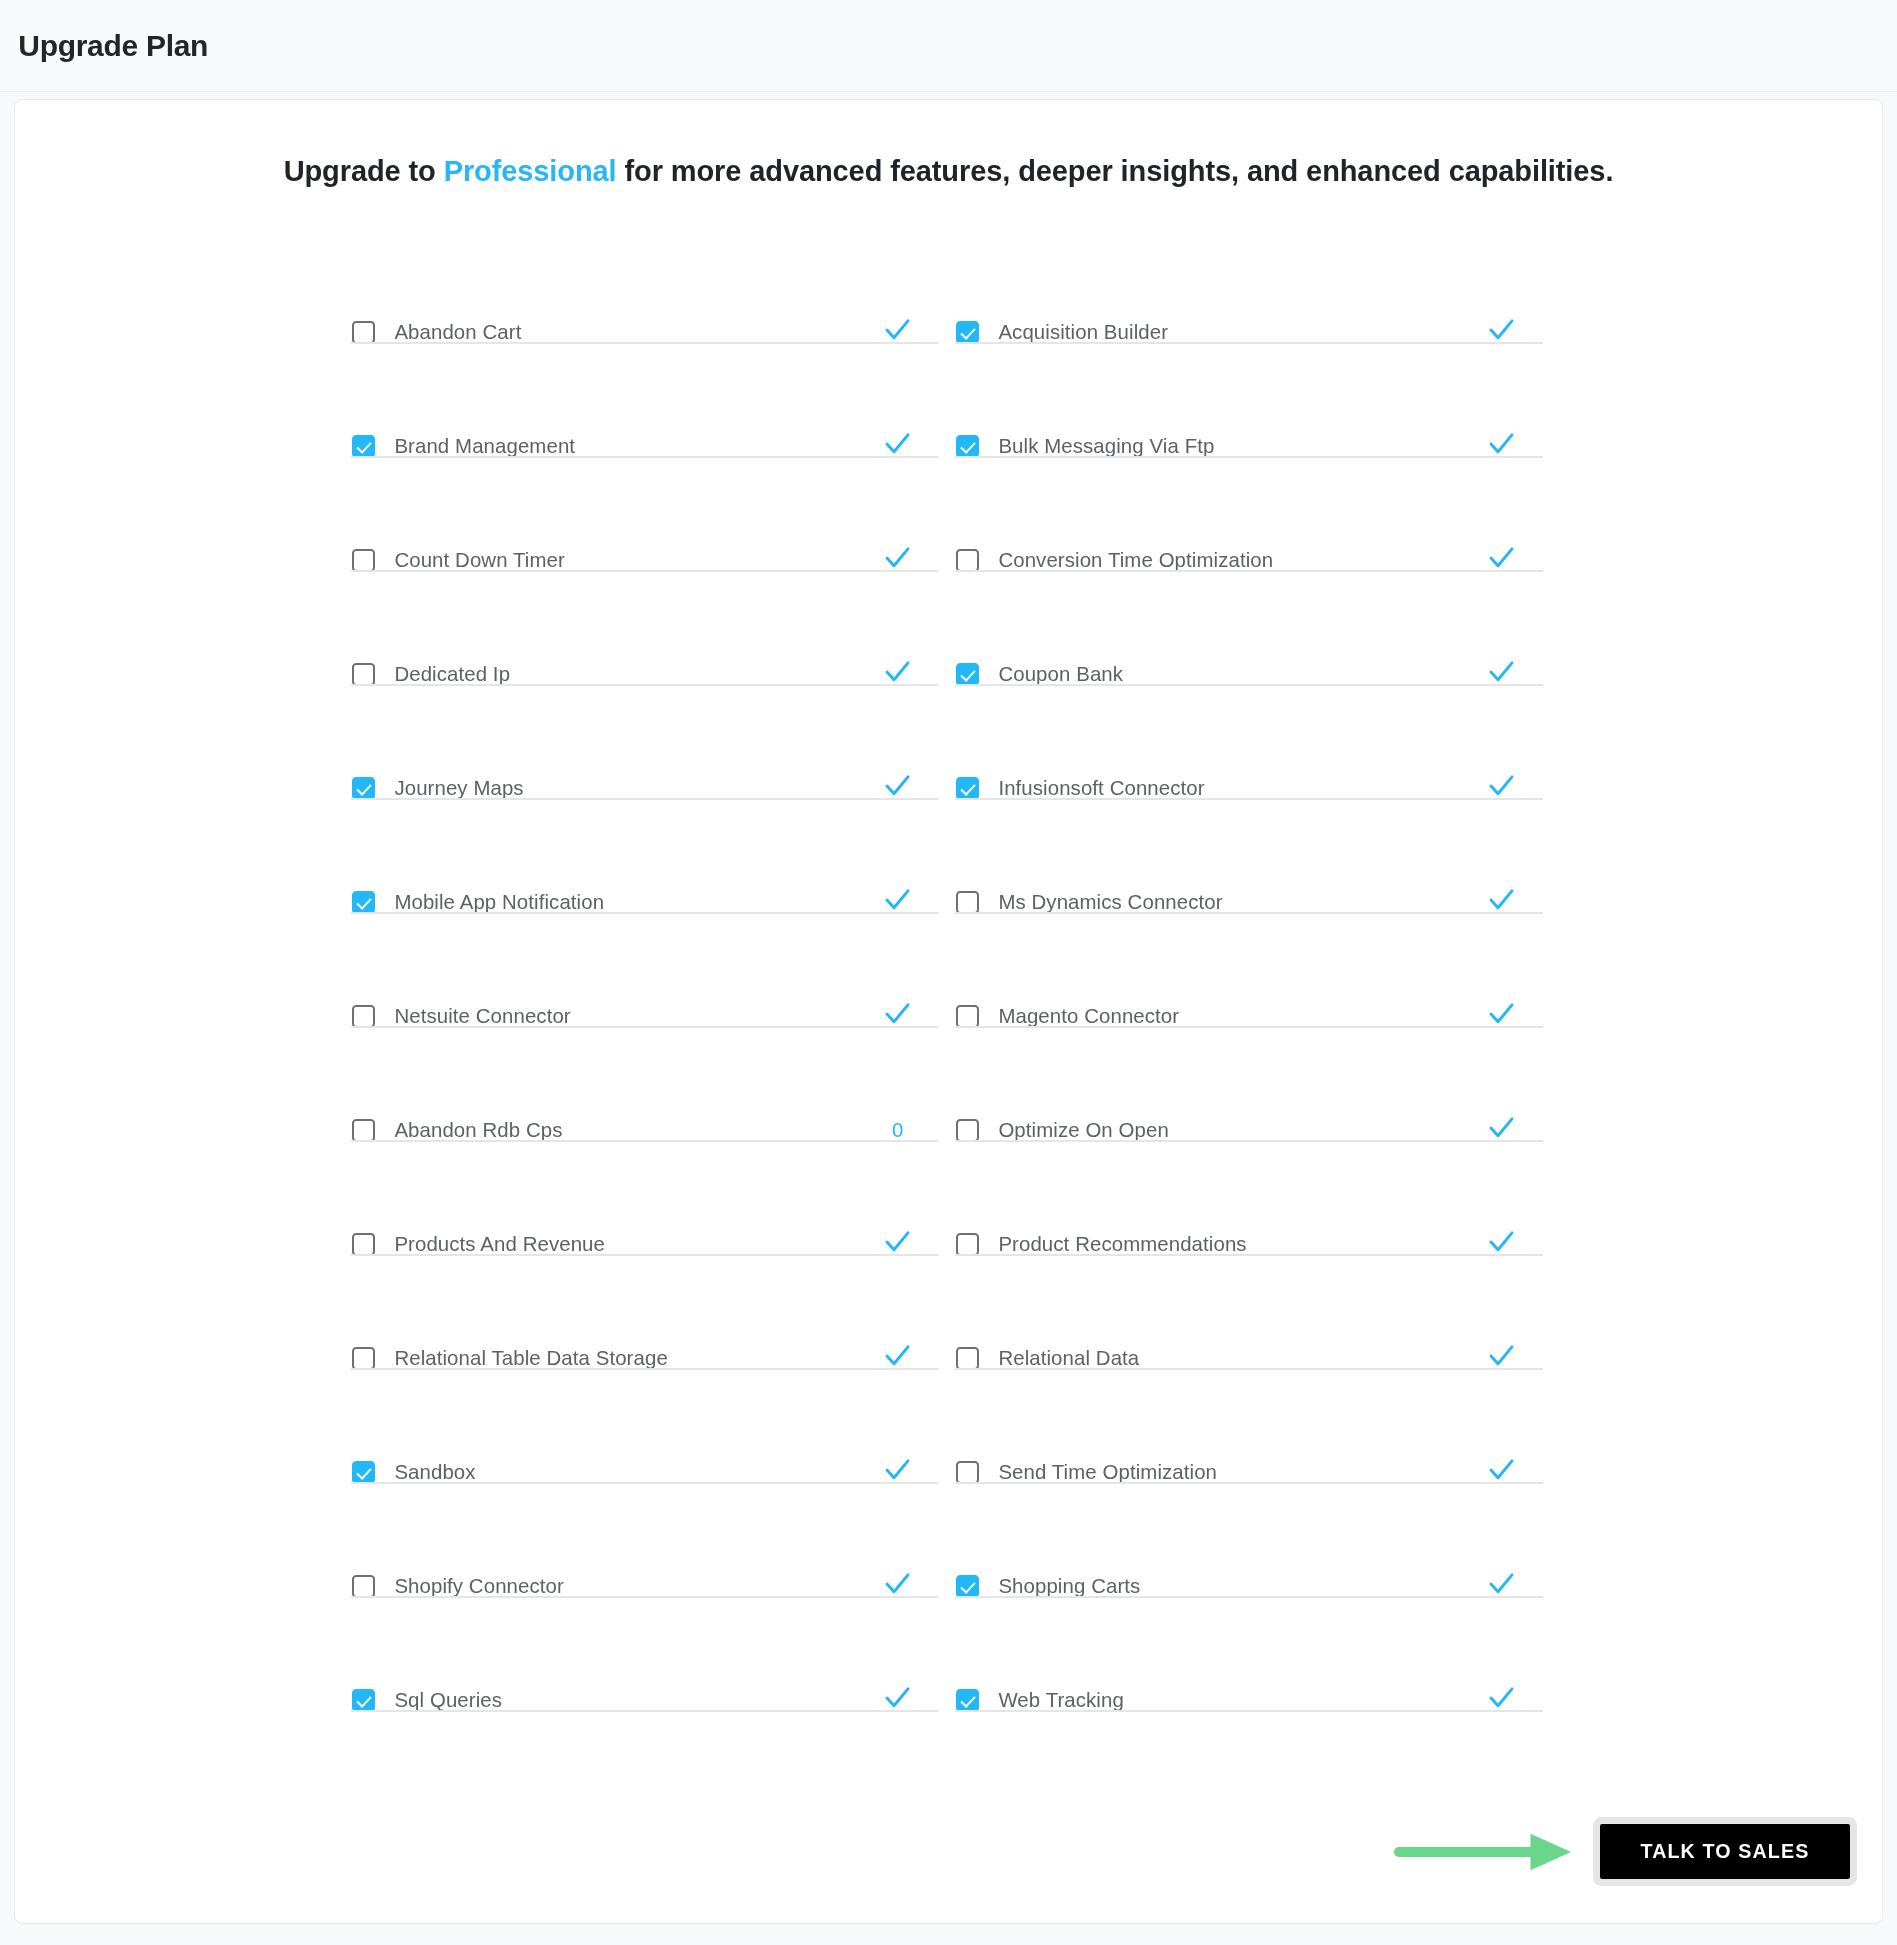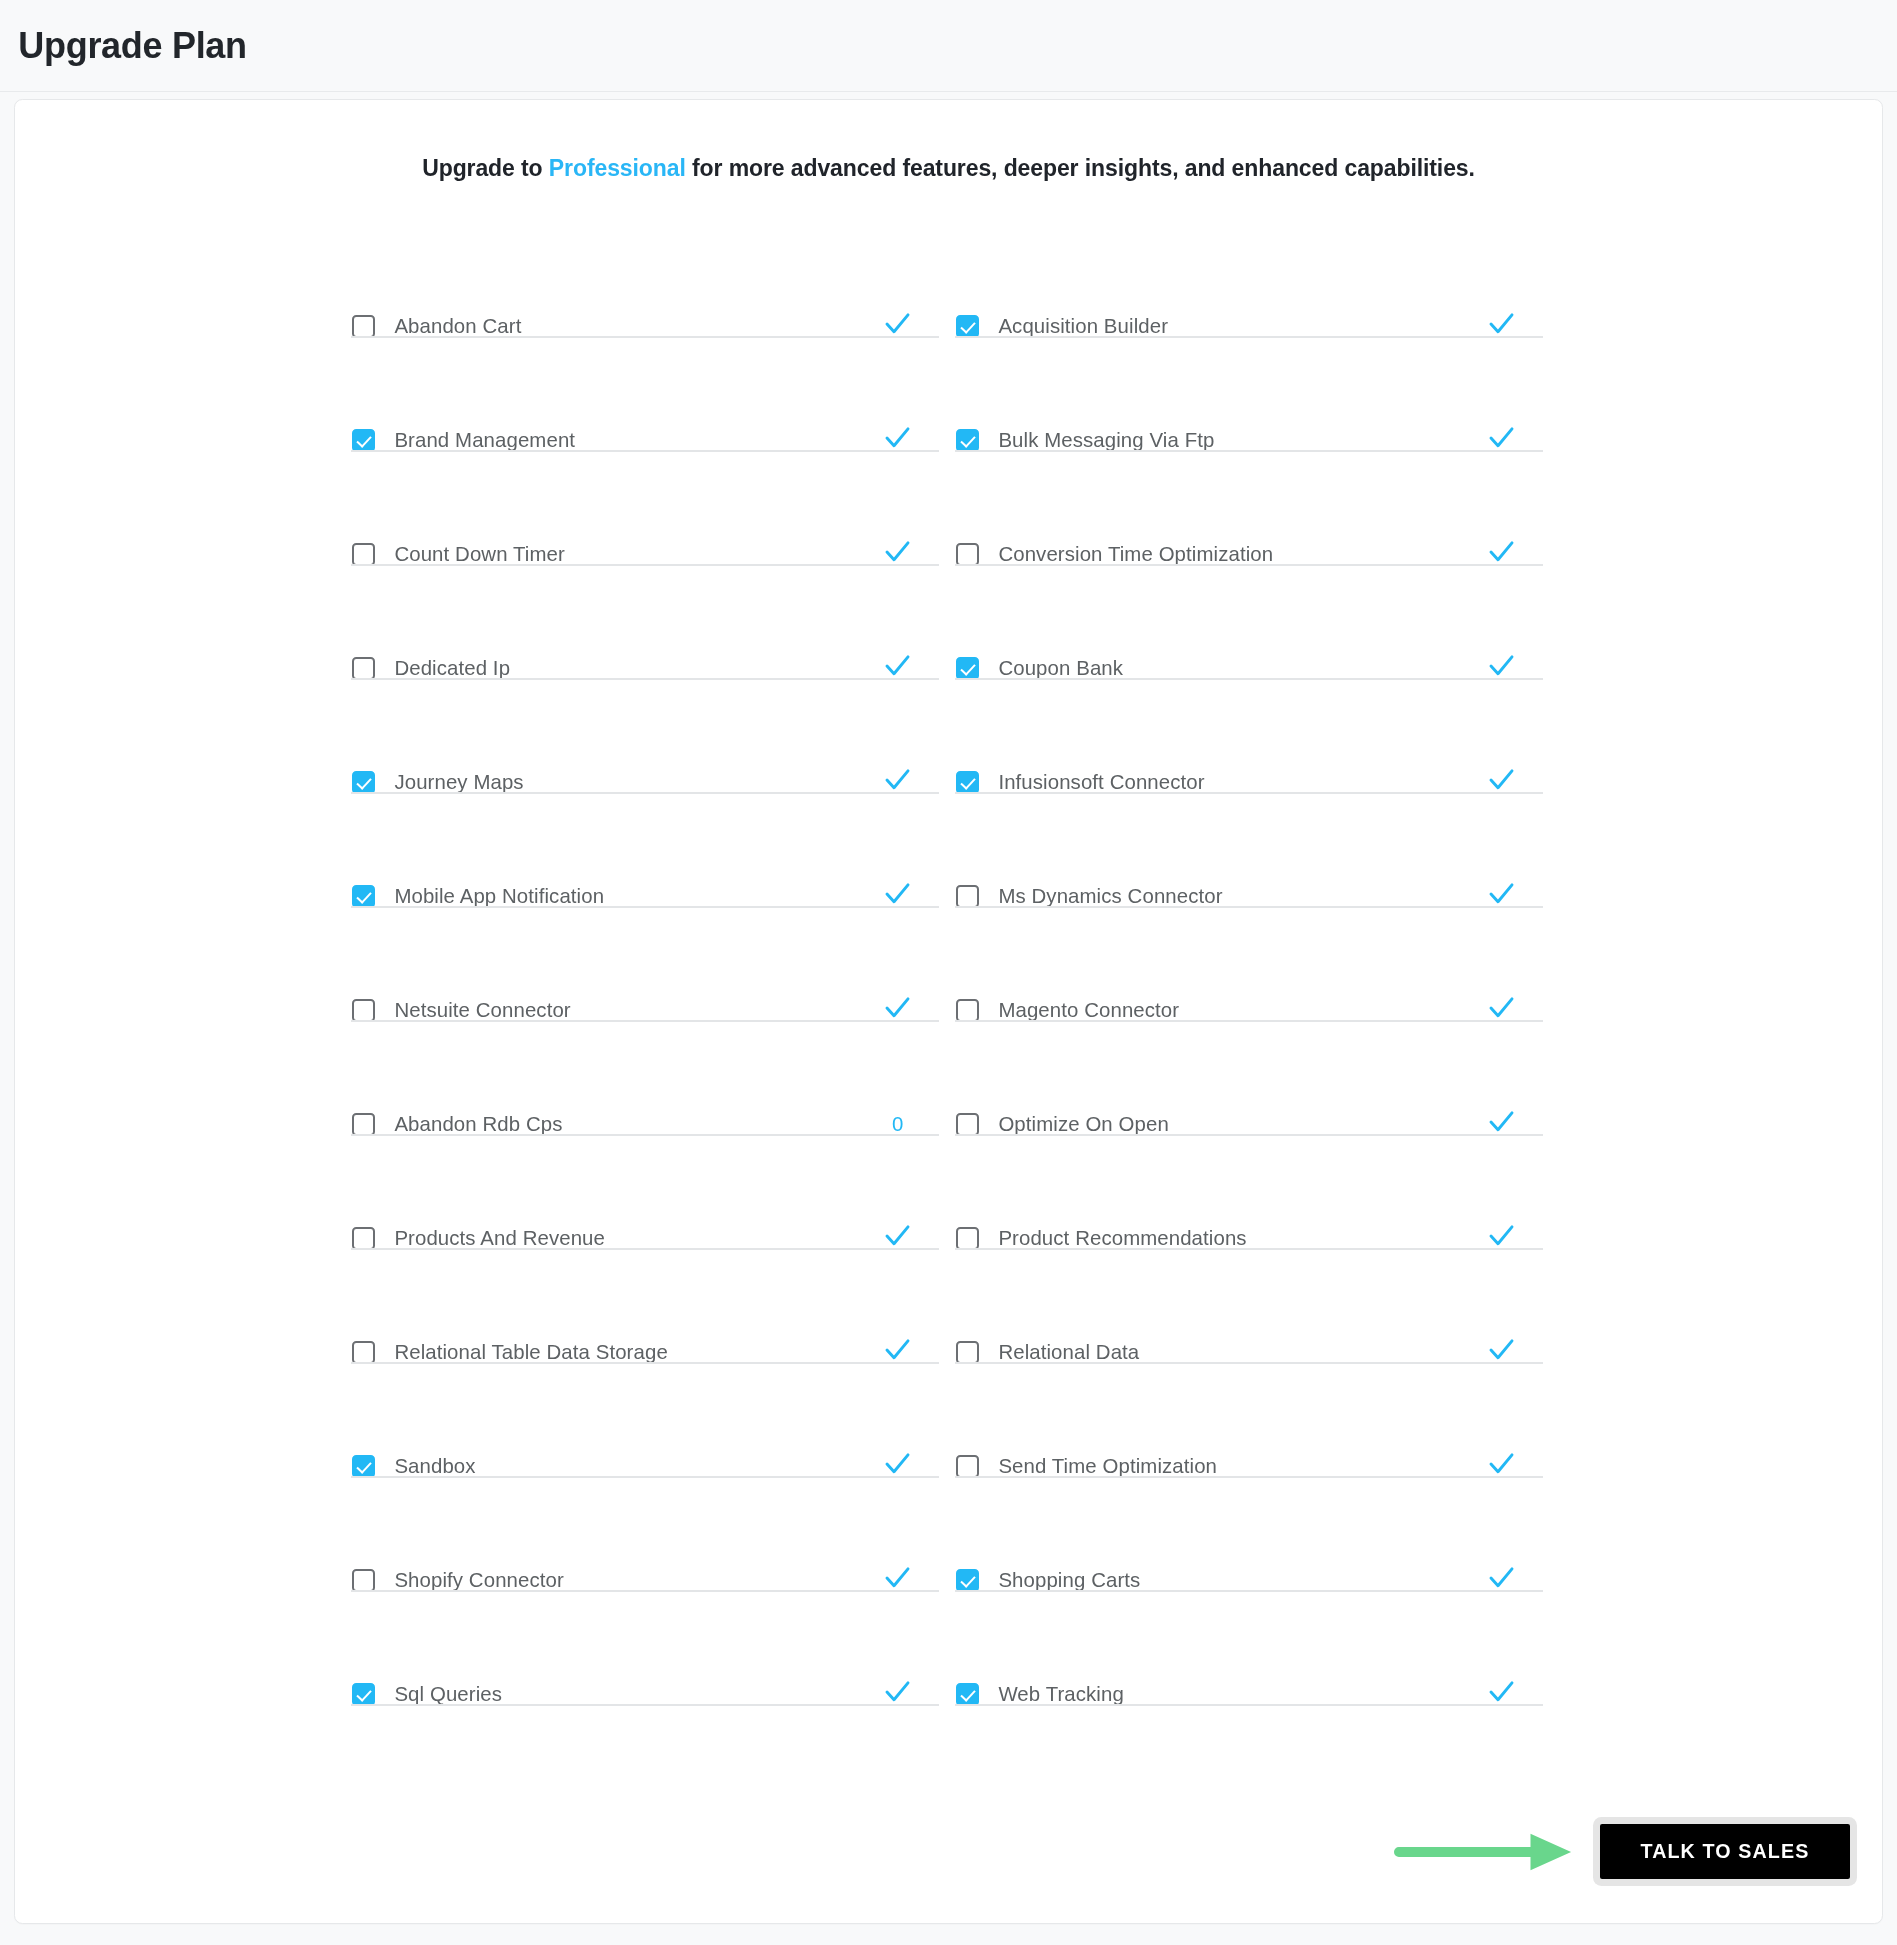--- a/index.html
+++ b/index.html
@@ -15,21 +15,21 @@
   
   .page-header {
     height: 92px;
     background: #f8f9fa;
     border-bottom: 1.4px solid #e8eaec;
     display: flex;
     align-items: center;
     padding-left: 18.3px;
   }
   .page-title {
-    font-size: 36px;
+    font-size: 30px;
     font-weight: bold;
     color: #22262b;
     letter-spacing: -0.3px;
   }
 
   
   .card-wrap {
     padding: 7px 14px 14px 14px;
   }
   .card {
@@ -37,21 +37,21 @@
     border: 1.4px solid #e6e8ea;
     border-radius: 8.4px;
     height: 1825px;
     position: relative;
     box-shadow: 0 0.7px 1.4px rgba(0,0,0,0.02);
   }
 
   
   .subtitle {
     text-align: center;
-    font-size: 23px;
+    font-size: 29px;
     font-weight: bold;
     color: #20242a;
     padding-top: 55px;
     letter-spacing: -0.1px;
   }
   .subtitle .hl {
     color: #29b6f6;
     font-weight: bold;
   }
 

